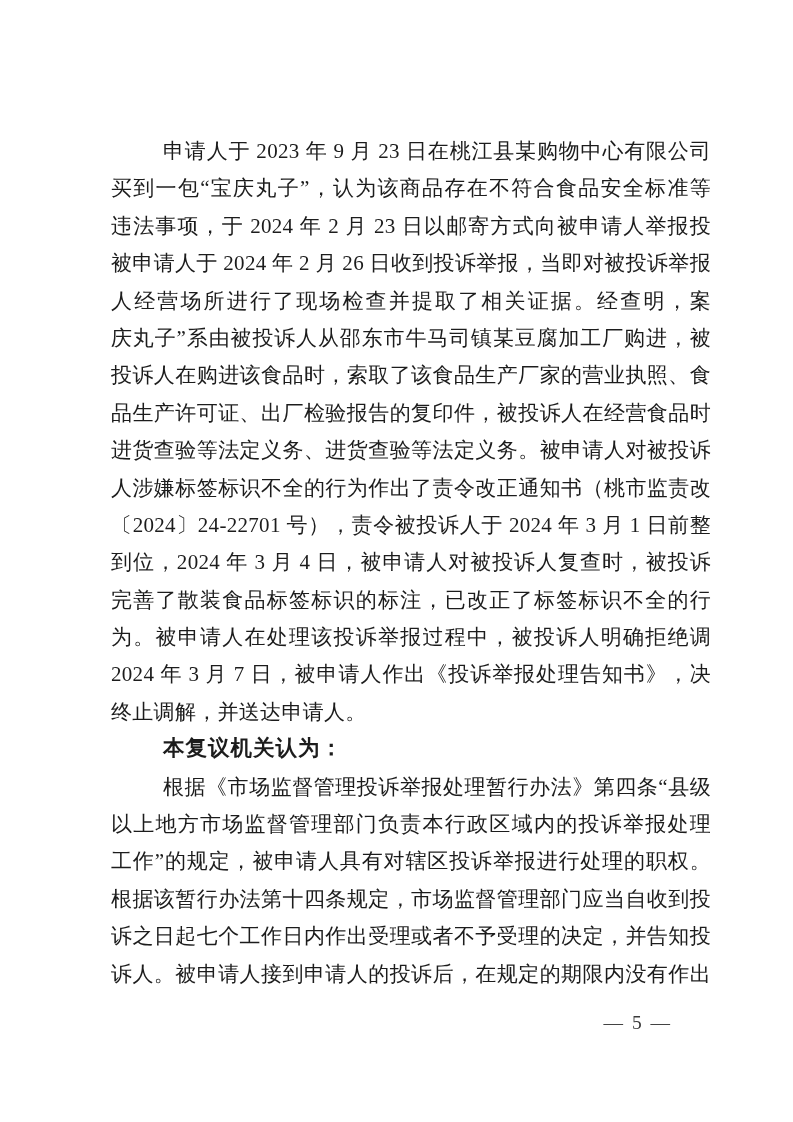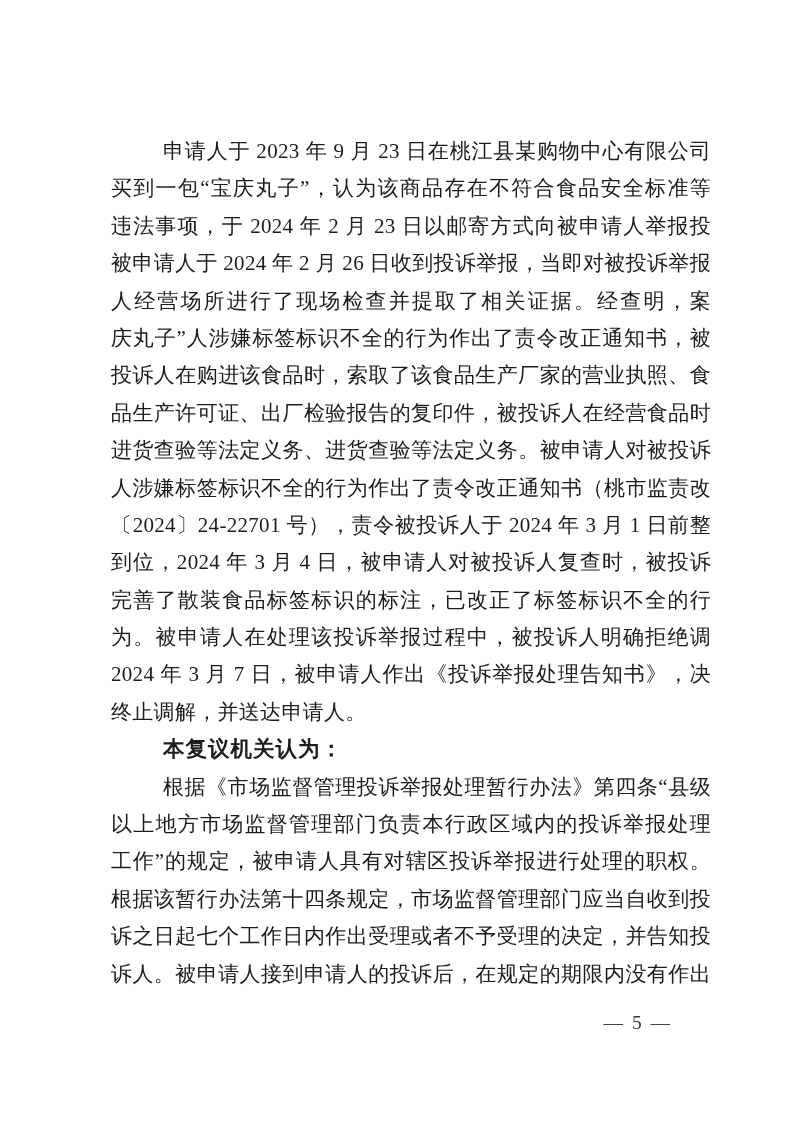--- a/index.html
+++ b/index.html
@@ -33,21 +33,21 @@
     letter-spacing: 0.3px;
     margin-left: 16px;
   }
   .line.fill {
     text-align-last: justify;
   }
   .line.indent {
     padding-left: 52px;
   }
   .line.heading {
-    font-family: Liberation Serif, serif;
+    font-family: Liberation Mono, monospace;
     font-weight: 700;
     font-size: 21.5px;
     letter-spacing: 1px;
   }
   .footer {
     position: absolute;
     top: 1011px;
     right: 121px;
     font-size: 19.5px;
     line-height: 24px;
@@ -58,21 +58,21 @@
 </head>
 <body>
 
 <div class="page">
   <div class="text-block">
       <div class="line indent fill">申请人于 2023 年 9 月 23 日在桃江县某购物中心有限公司购</div>
       <div class="line fill">买到一包“宝庆丸子”，认为该商品存在不符合食品安全标准等</div>
       <div class="line fill">违法事项，于 2024 年 2 月 23 日以邮寄方式向被申请人举报投诉。</div>
       <div class="line fill">被申请人于 2024 年 2 月 26 日收到投诉举报，当即对被投诉举报</div>
       <div class="line fill">人经营场所进行了现场检查并提取了相关证据。经查明，案涉“宝</div>
-      <div class="line fill">庆丸子”人涉嫌标签标识不全的行为作出了责令改正通知书，被</div>
+      <div class="line fill">庆丸子”系由被投诉人从邵东市牛马司镇某豆腐加工厂购进，被</div>
       <div class="line fill">投诉人在购进该食品时，索取了该食品生产厂家的营业执照、食</div>
       <div class="line fill">品生产许可证、出厂检验报告的复印件，被投诉人在经营食品时</div>
       <div class="line fill">进货查验等法定义务、进货查验等法定义务。被申请人对被投诉</div>
       <div class="line fill">人涉嫌标签标识不全的行为作出了责令改正通知书（桃市监责改</div>
       <div class="line fill">〔2024〕24-22701 号），责令被投诉人于 2024 年 3 月 1 日前整改</div>
       <div class="line fill">到位，2024 年 3 月 4 日，被申请人对被投诉人复查时，被投诉人</div>
       <div class="line fill">完善了散装食品标签标识的标注，已改正了标签标识不全的行</div>
       <div class="line fill">为。被申请人在处理该投诉举报过程中，被投诉人明确拒绝调解。</div>
       <div class="line fill">2024 年 3 月 7 日，被申请人作出《投诉举报处理告知书》，决定</div>
       <div class="line">终止调解，并送达申请人。</div>

